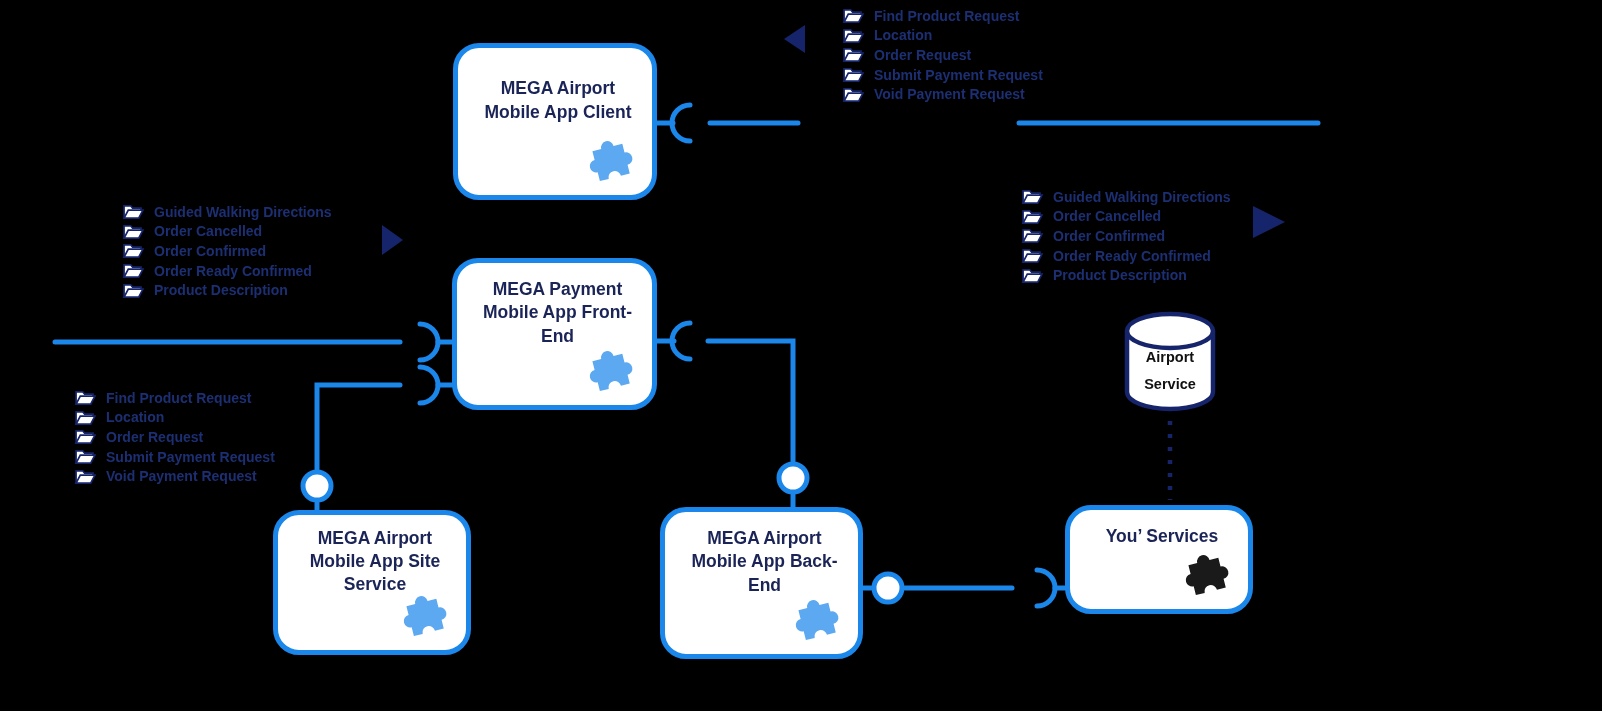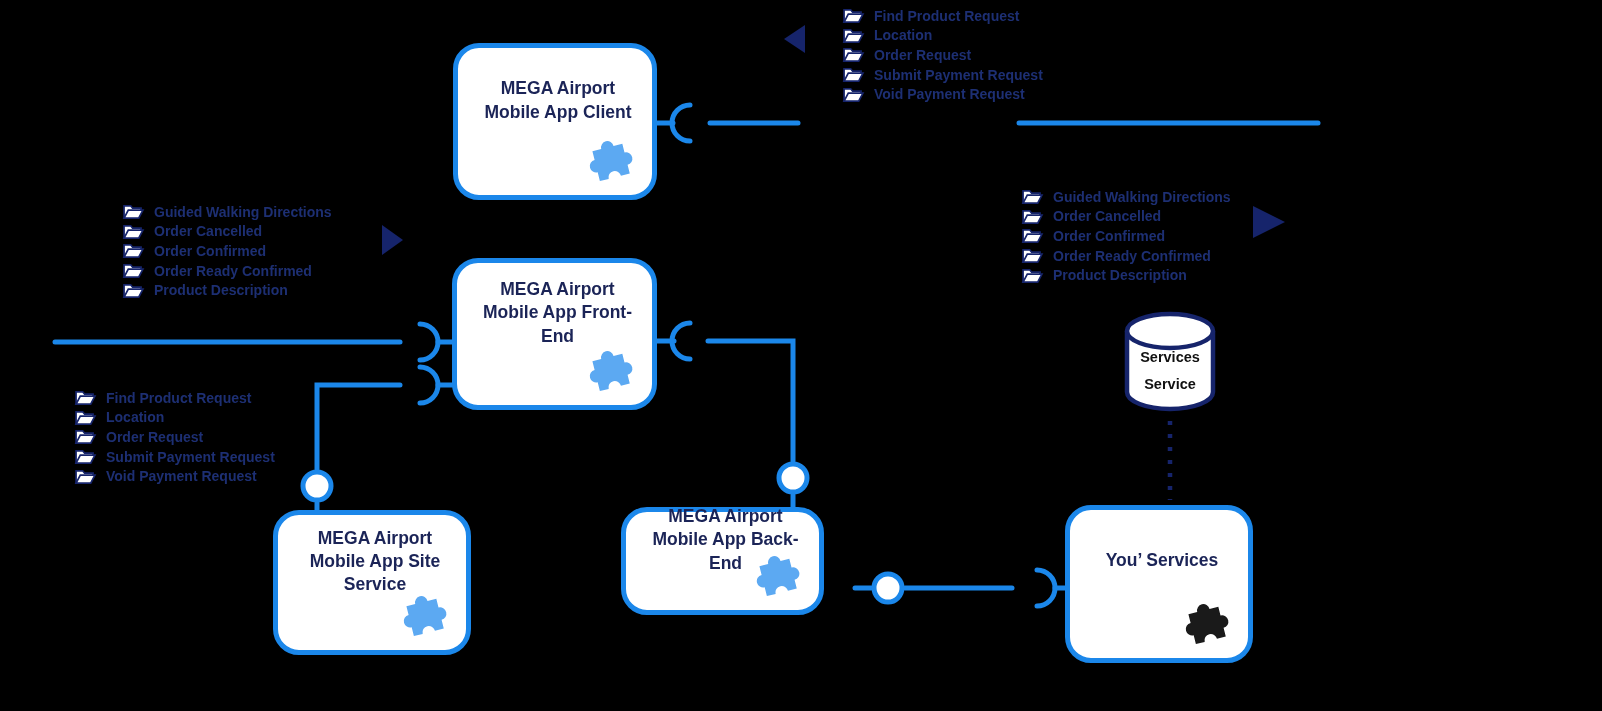--- a/index.html
+++ b/index.html
@@ -82,49 +82,49 @@
   </svg>
 
   <div class="node" style="left:453px;top:43px;width:204px;height:157px;">
     <div class="node-title">MEGA Airport Mobile App Client</div>
     <svg class="puzzle" viewBox="0 0 54 64">
       <path d="M10,20 h10 a7,7 0 1 1 14,0 h10 v10 a7,7 0 1 1 0,14 v10 h-10 a7,7 0 1 0 -14,0 h-10 v-10 a7,7 0 1 1 0,-14 z" fill="#5ca9f2"></path>
     </svg>
   </div>
 
   <div class="node" style="left:452px;top:258px;width:205px;height:152px;">
-    <div class="node-title">MEGA Airport Mobile App Front-End</div>
+    <div class="node-title">MEGA Payment Mobile App Front-End</div>
     <svg class="puzzle" viewBox="0 0 54 64">
       <path d="M10,20 h10 a7,7 0 1 1 14,0 h10 v10 a7,7 0 1 1 0,14 v10 h-10 a7,7 0 1 0 -14,0 h-10 v-10 a7,7 0 1 1 0,-14 z" fill="#5ca9f2"></path>
     </svg>
   </div>
 
   <div class="node" style="left:273px;top:510px;width:198px;height:145px;">
     <div class="node-title">MEGA Airport Mobile App Site Service</div>
     <svg class="puzzle" viewBox="0 0 54 64">
       <path d="M10,20 h10 a7,7 0 1 1 14,0 h10 v10 a7,7 0 1 1 0,14 v10 h-10 a7,7 0 1 0 -14,0 h-10 v-10 a7,7 0 1 1 0,-14 z" fill="#5ca9f2"></path>
     </svg>
   </div>
 
-  <div class="node" style="left:621px;top:507px;width:203px;height:108px;">
+  <div class="node" style="left:660px;top:507px;width:203px;height:152px;">
     <div class="node-title">MEGA Airport Mobile App Back-End</div>
     <svg class="puzzle" viewBox="0 0 54 64">
       <path d="M10,20 h10 a7,7 0 1 1 14,0 h10 v10 a7,7 0 1 1 0,14 v10 h-10 a7,7 0 1 0 -14,0 h-10 v-10 a7,7 0 1 1 0,-14 z" fill="#5ca9f2"></path>
     </svg>
   </div>
 
-  <div class="node" style="left:1065px;top:505px;width:188px;height:158px;">
+  <div class="node" style="left:1065px;top:505px;width:188px;height:109px;">
     <div class="node-title single">You’ Services</div>
     <svg class="puzzle" viewBox="0 0 54 64">
       <path d="M10,20 h10 a7,7 0 1 1 14,0 h10 v10 a7,7 0 1 1 0,14 v10 h-10 a7,7 0 1 0 -14,0 h-10 v-10 a7,7 0 1 1 0,-14 z" fill="#1a1a1a"></path>
     </svg>
   </div>
 
   <div class="db-label">
-    <div>Services</div>
+    <div>Airport</div>
     <div>Service</div>
   </div>
 
   <ul class="folder-list" style="left:838px;top:2px;">
     <li>
       <svg class="folder-ic" viewBox="0 0 24 18">
           <path d="M2,16 V3 h7 l2,2.5 h9 v3" fill="#fff" stroke="#16246b" stroke-width="1.8"></path>
           <polygon points="2,16 6.5,7.5 22,7.5 17.5,16" fill="#fff" stroke="#16246b" stroke-width="1.8"></polygon>
         </svg>
       <span class="folder-label">Find Product Request</span>

